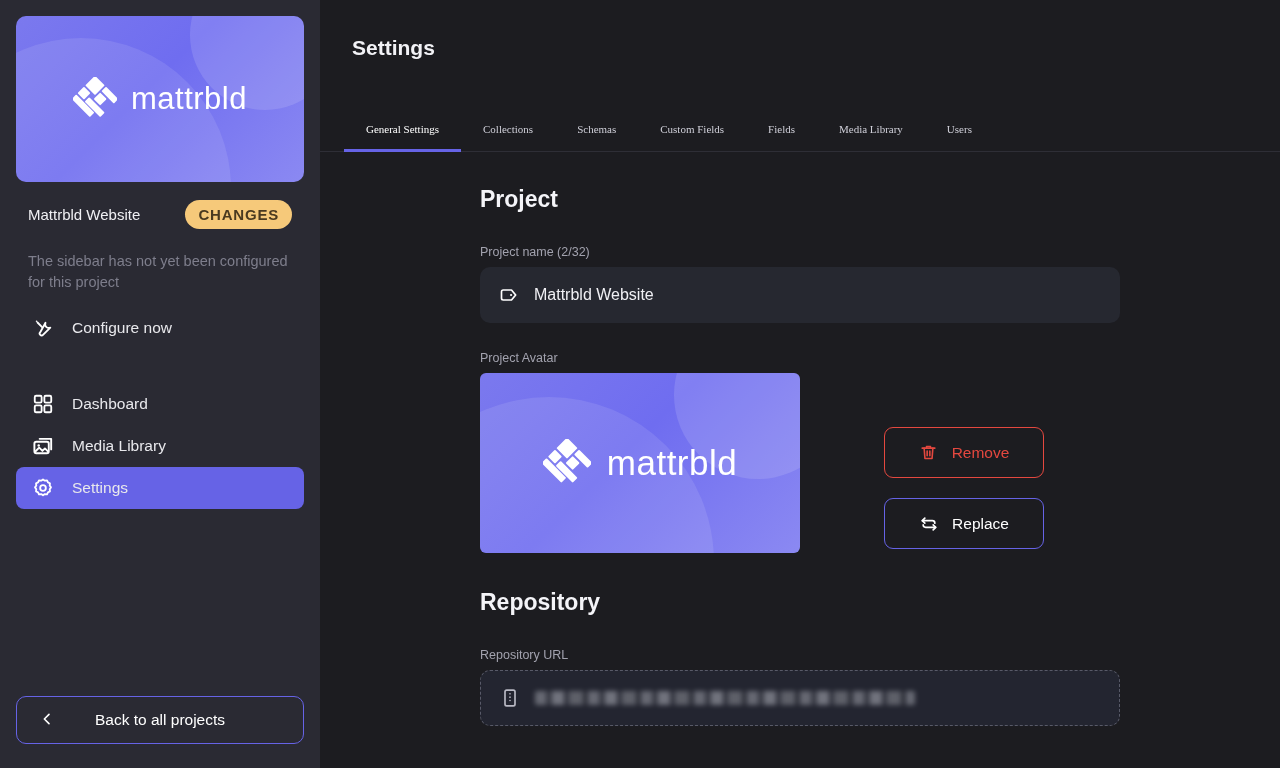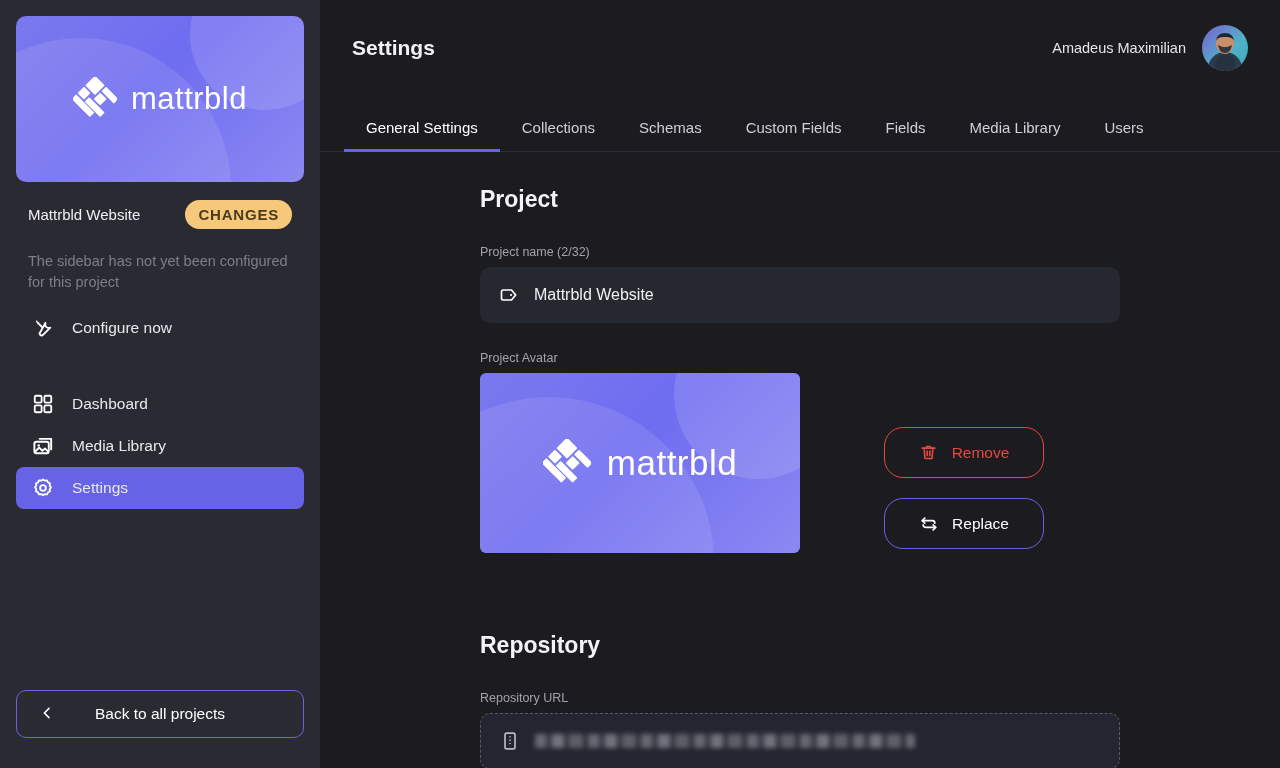--- a/index.html
+++ b/index.html
@@ -79,21 +79,21 @@
   .nav-item.configure { margin-bottom:0; }
 
   .spacer { flex:1 1 auto; }
 
   .back-btn {
     display:flex; align-items:center; justify-content:center; gap:14px;
     height:48px; border:1px solid #6663e6; border-radius:10px;
     color:#fff; font-size:15.5px; background:transparent;
     cursor:pointer; position:relative;
     flex:0 0 auto;
-    margin-bottom:14px;
+    margin-bottom:8px;
   }
   .back-btn .chev { position:absolute; left:22px; font-size:17px; line-height:1; }
 
   
   .main { flex:1 1 auto; height:768px; overflow:hidden; position:relative; background:#1c1c20; }
   .topbar {
     height:96px; display:flex; align-items:center; justify-content:space-between;
     padding:0 32px 0 32px;
   }
   .page-title { font-size:21px; font-weight:700; color:#f2f2f6; }
@@ -105,38 +105,38 @@
     position:relative; overflow:hidden; flex:0 0 46px;
   }
 
   .tabs {
     display:flex; align-items:flex-end; gap:0;
     padding:0 24px; height:56px;
     border-bottom:1px solid #2e2e36;
     position:relative;
   }
   .tab {
-    font-size:15px; color:#cfcfd8;
+    font-size:11px; color:#cfcfd8;
     padding:0 22px 16px 22px;
-    cursor:pointer; position:relative; line-height:1;
+    cursor:pointer; position:relative; line-height:1;font-family:Liberation Serif, serif;
   }
   .tab.active { color:#ffffff; }
   .tab.active::after {
     content:""; position:absolute; left:0; right:0; bottom:-1px;
     height:3px; background:#6663e6;
   }
 
   .content { padding:34px 0 0 0; height:calc(768px - 96px - 56px); overflow:hidden; }
   .content-inner { padding-left:160px; padding-right:160px; }
 
   h2.section {
     font-size:23px; font-weight:700; color:#f4f4f8;
     margin-bottom:32px;
   }
-  h2.section.repo { margin-top:79px; }
+  h2.section.repo { margin-top:36px; }
 
   .field { margin-bottom:28px; }
   .field-label { font-size:12.5px; color:#a2a2ae; margin-bottom:8px; }
   .input {
     height:56px; background:#262830; border-radius:10px;
     display:flex; align-items:center; gap:14px;
     padding:0 18px; font-size:16px; color:#f0f0f4;
     width:640px;
   }
   .input.dashed {
@@ -174,21 +174,21 @@
   .avatar-preview .blob2 {
     position:absolute; width:168px; height:168px; border-radius:50%;
     background:rgba(255,255,255,0.13); right:-42px; top:-62px;
   }
   .avatar-preview .brand-inner { gap:16px; }
   .avatar-preview .logo-mark { width:48px; height:48px; }
   .avatar-preview .logo-word { font-size:35px; }
 
   .avatar-actions { display:flex; flex-direction:column; gap:20px; padding-top:54px; }
   .btn {
-    width:160px; height:51px; border-radius:19px;
+    width:160px; height:51px; border-radius:9px;
     display:flex; align-items:center; justify-content:center; gap:13px;
     font-size:15.5px; background:transparent; cursor:pointer;
   }
   .btn.danger { border:1px solid #e4483f; color:#e4483f; }
   .btn.ghost { border:1px solid #6663e6; color:#ffffff; }
   .btn .bicon { width:20px; height:20px; display:flex; align-items:center; justify-content:center; flex:0 0 20px; }
 </style>
 </head>
 <body>
 
@@ -284,32 +284,20 @@
       </span>
       <span>Back to all projects</span>
     </button>
 
   </aside>
 
   <section class="main">
 
     <header class="topbar">
       <h1 class="page-title">Settings</h1>
-      <div class="user-box">
-        <span class="user-name">Amadeus Maximilian</span>
-        <span class="avatar">
-          <svg viewBox="0 0 46 46" width="46" height="46">
-            <circle cx="23" cy="44" r="17" fill="#2b3a4d"></circle>
-            <path d="M23 9c6 0 9 4 9 9s-4 11-9 11-9-5-9-11 3-9 9-9z" fill="#c98f6a"></path>
-            <path d="M14 17c0-6 4-9 9-9s9 3 9 9c0-4-4-5-9-5s-9 1-9 5z" fill="#1d2733"></path>
-            <path d="M16 20c1 5 3 8 7 8s6-3 7-8c0 0-3 2-7 2s-7-2-7-2z" fill="#1d2733" opacity="0.85"></path>
-            <path d="M23 29c5 0 9 4 10 9v8H13v-8c1-5 5-9 10-9z" fill="#27323f"></path>
-          </svg>
-        </span>
-      </div>
     </header>
 
     <nav class="tabs">
       <div class="tab active">General Settings</div>
       <div class="tab">Collections</div>
       <div class="tab">Schemas</div>
       <div class="tab">Custom Fields</div>
       <div class="tab">Fields</div>
       <div class="tab">Media Library</div>
       <div class="tab">Users</div>

